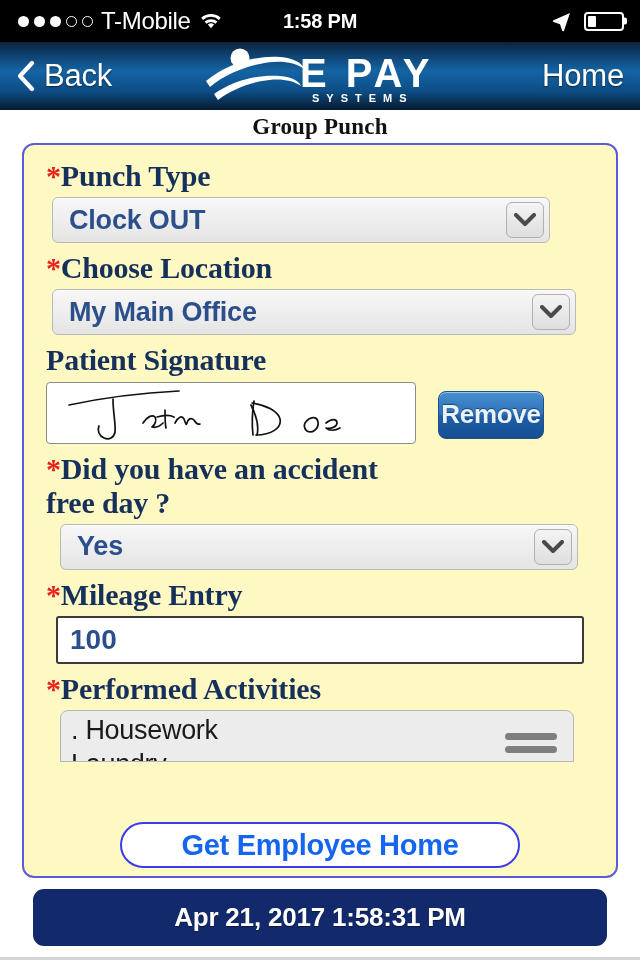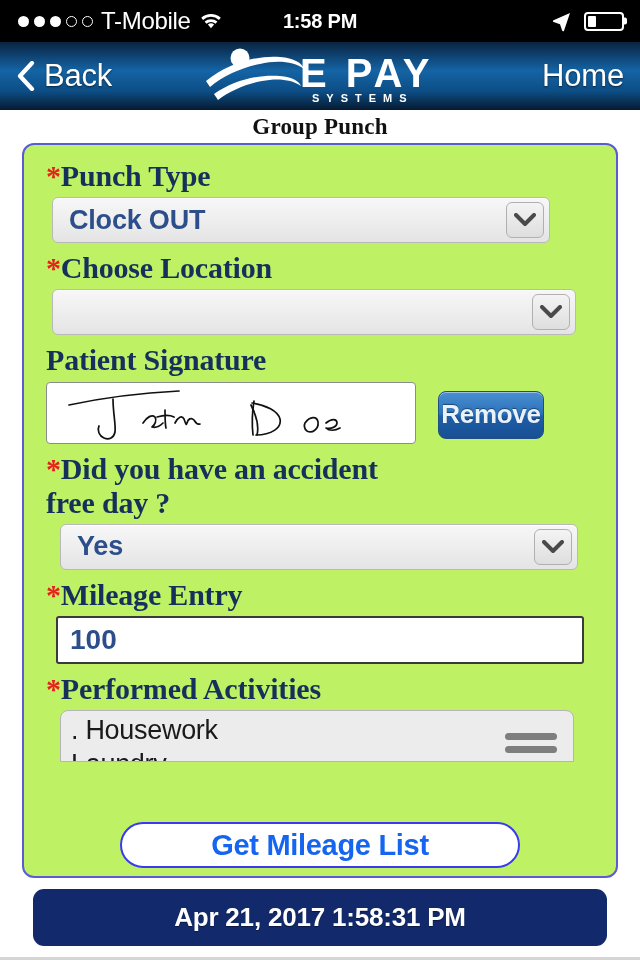--- a/index.html
+++ b/index.html
@@ -84,21 +84,21 @@
     font-size: 23px;
     color: #111111;
     text-align: center;
     padding: 4px 0 3px;
     letter-spacing: 0.2px;
   }
   .form-card {
     margin: 0 22px;
     border: 2px solid #5b5bd6;
     border-radius: 12px;
-    background: #bef264;
+    background: #fef9c3;
     height: 735px;
     overflow: hidden;
     position: relative;
     padding: 6px 22px 0 22px;
   }
   .flabel {
     font-family: "Liberation Serif", serif;
     font-weight: bold;
     font-size: 30px;
     color: #16305c;
@@ -290,20 +290,21 @@
       <svg width="22" height="14" viewBox="0 0 22 14">
           <path d="M2 2l9 9 9-9" stroke="#4a4a4a" stroke-width="4" fill="none" stroke-linecap="round" stroke-linejoin="round"></path>
         </svg>
     </span>
   </div>
 
   <div class="flabel">
     <span class="req">*</span><span>Choose Location</span>
   </div>
   <div class="sel w-loc">
+    <span class="sel-value">My Main Office</span>
     <span class="sel-arrow">
       <svg width="22" height="14" viewBox="0 0 22 14">
           <path d="M2 2l9 9 9-9" stroke="#4a4a4a" stroke-width="4" fill="none" stroke-linecap="round" stroke-linejoin="round"></path>
         </svg>
     </span>
   </div>
 
   <div class="flabel">Patient Signature</div>
   <div class="sig-row">
     <div class="sig-box" title="John Doe">
@@ -349,18 +350,18 @@
   </div>
   <div class="multi-list">
     <div class="multi-item">. Housework</div>
     <div class="multi-item">Laundry</div>
     <div class="drag-handles">
       <span class="drag-bar"></span>
       <span class="drag-bar"></span>
     </div>
   </div>
 
-  <div class="get-list-btn">Get Mileage List</div>
+  <div class="get-list-btn">Get Employee Home</div>
 </div>
 
 <div class="timestamp-bar">Apr 21, 2017 1:58:31 PM</div>
 
 <div class="bottom-rule"></div>
 
 </body></html>

